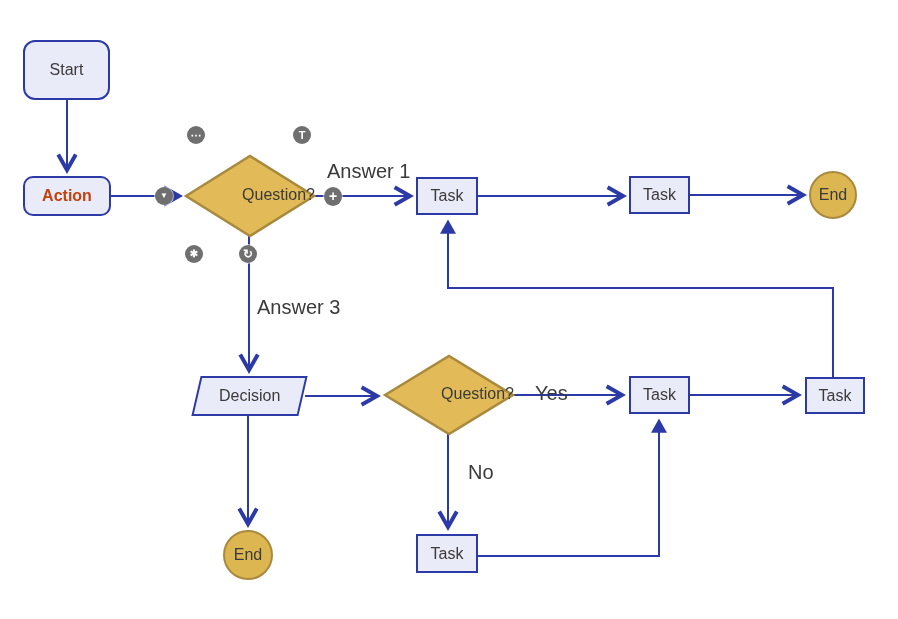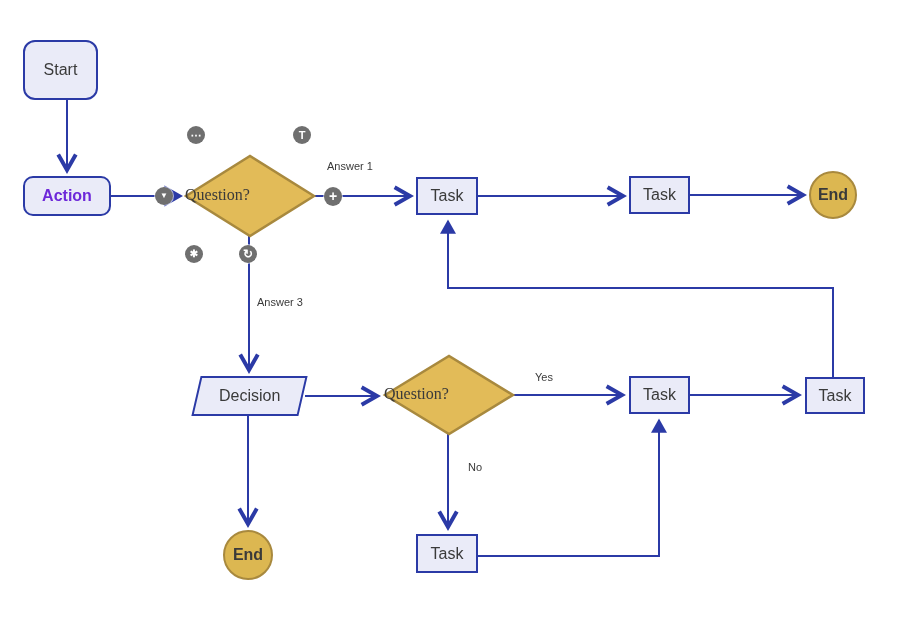--- a/index.html
+++ b/index.html
@@ -16,36 +16,35 @@
   .node {
     position:absolute; display:flex; align-items:center; justify-content:center;
     box-sizing:border-box; z-index:2;
     background:var(--node-fill,#eaebf8);
     border:2.5px solid var(--node-border,#2b3aa6);
     color:var(--text,#3a3a3a); font-size:16px;
   }
   .node span { white-space:nowrap; }
   .rounded-lg { border-radius:12px; }
   .rounded-md { border-radius:10px; }
-  .bold-label { font-weight:bold; color:#6d28d9; }
+  .bold-label { font-weight:bold; color:#c2410c; }
   .circle {
     border-radius:50%;
     background:var(--terminal-fill,#dcb751);
     border-color:var(--terminal-border,#a8893e);
-    font-weight:bold;
   }
   .skewed { transform:skewX(-13deg); }
   .skewed > span { display:block; transform:skewX(13deg); }
 
   .diamond-label {
-    position:absolute; z-index:2; text-align:left;
-    font-size:16px; color:var(--text,#3a3a3a); pointer-events:none;font-family:Liberation Serif, serif;
+    position:absolute; z-index:2; text-align:right;
+    font-size:16px; color:var(--text,#3a3a3a); pointer-events:none;
   }
   .edge-label {
-    position:absolute; z-index:2; font-size:11px; color:var(--text,#3a3a3a);
+    position:absolute; z-index:2; font-size:20px; color:var(--text,#3a3a3a);
     white-space:nowrap;
   }
   .ctx-icon {
     position:absolute; z-index:3; width:18px; height:18px; border-radius:50%;
     background:var(--icon-background,#6f6f6f); color:var(--icon-glyph,#ffffff);
     display:flex; align-items:center; justify-content:center;
     font-weight:bold; line-height:1; cursor:pointer; user-select:none;
     box-shadow:0 0 0 1px rgba(255,255,255,0.6);
   }
   .ic-more { font-size:11px; letter-spacing:0; }
@@ -81,21 +80,21 @@
     <path class="edge" d="M690,395 L798,395" marker-end="url(#m-chev)"></path>
     <path class="edge" d="M448,434 L448,527" marker-end="url(#m-chev)"></path>
     <path class="edge" d="M248,416 L248,524" marker-end="url(#m-chev)"></path>
     <path class="edge" d="M478,556 L659,556 L659,420" marker-end="url(#m-tri)"></path>
     <path class="edge" d="M833,377 L833,288 L448,288 L448,221" marker-end="url(#m-tri)"></path>
 
     <polygon class="diamond" points="186,196 250,156 314,196 250,236"></polygon>
     <polygon class="diamond" points="385,395 449,356 513,395 449,434"></polygon>
   </svg>
 
-  <div class="node rounded-lg" style="left:23px; top:40px; width:75px; height:60px;">
+  <div class="node rounded-lg" style="left:23px; top:40px; width:87px; height:60px;">
     <span>Start</span>
   </div>
 
   <div class="node rounded-md" style="left:23px; top:176px; width:88px; height:40px;">
     <span class="bold-label">Action</span>
   </div>
 
   <div class="node" style="left:416px; top:177px; width:62px; height:38px;">
     <span>Task</span>
   </div>
@@ -126,21 +125,21 @@
 
   <div class="node circle" style="left:223px; top:530px; width:50px; height:50px;">
     <span>End</span>
   </div>
 
   <div class="diamond-label" style="left:185px; top:186px; width:130px;">Question?</div>
   <div class="diamond-label" style="left:384px; top:385px; width:130px;">Question?</div>
 
   <div class="edge-label" style="left:327px; top:160px;">Answer 1</div>
   <div class="edge-label" style="left:257px; top:296px;">Answer 3</div>
-  <div class="edge-label" style="left:535px; top:371px;">Yes</div>
+  <div class="edge-label" style="left:535px; top:382px;">Yes</div>
   <div class="edge-label" style="left:468px; top:461px;">No</div>
 
   <div class="ctx-icon ic-more" style="left:187px; top:126px;">⋯</div>
   <div class="ctx-icon ic-text" style="left:293px; top:126px;">T</div>
   <div class="ctx-icon ic-drop" style="left:155px; top:187px;">▼</div>
   <div class="ctx-icon ic-add" style="left:324px; top:187px;">+</div>
   <div class="ctx-icon ic-ast" style="left:185px; top:245px;">✱</div>
   <div class="ctx-icon ic-rot" style="left:239px; top:245px;">↻</div>
 
 </div>

